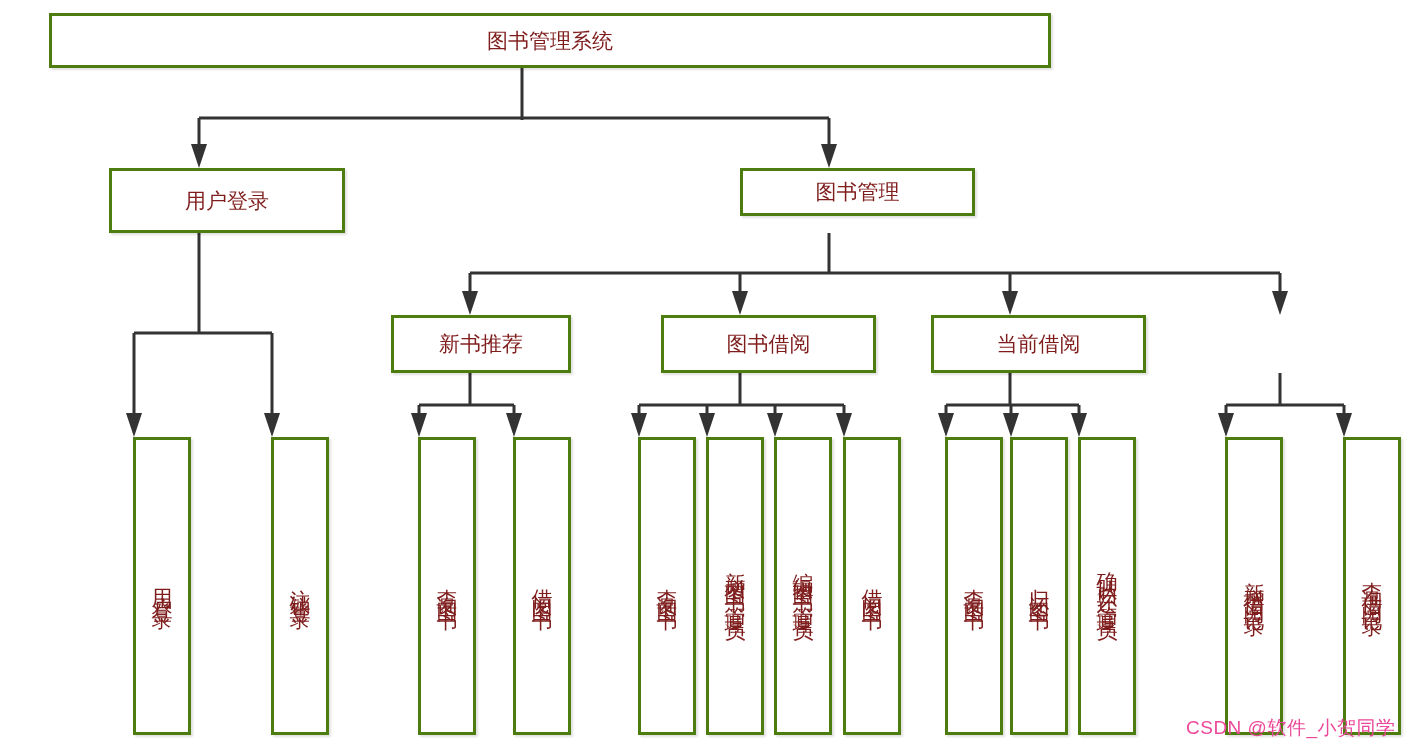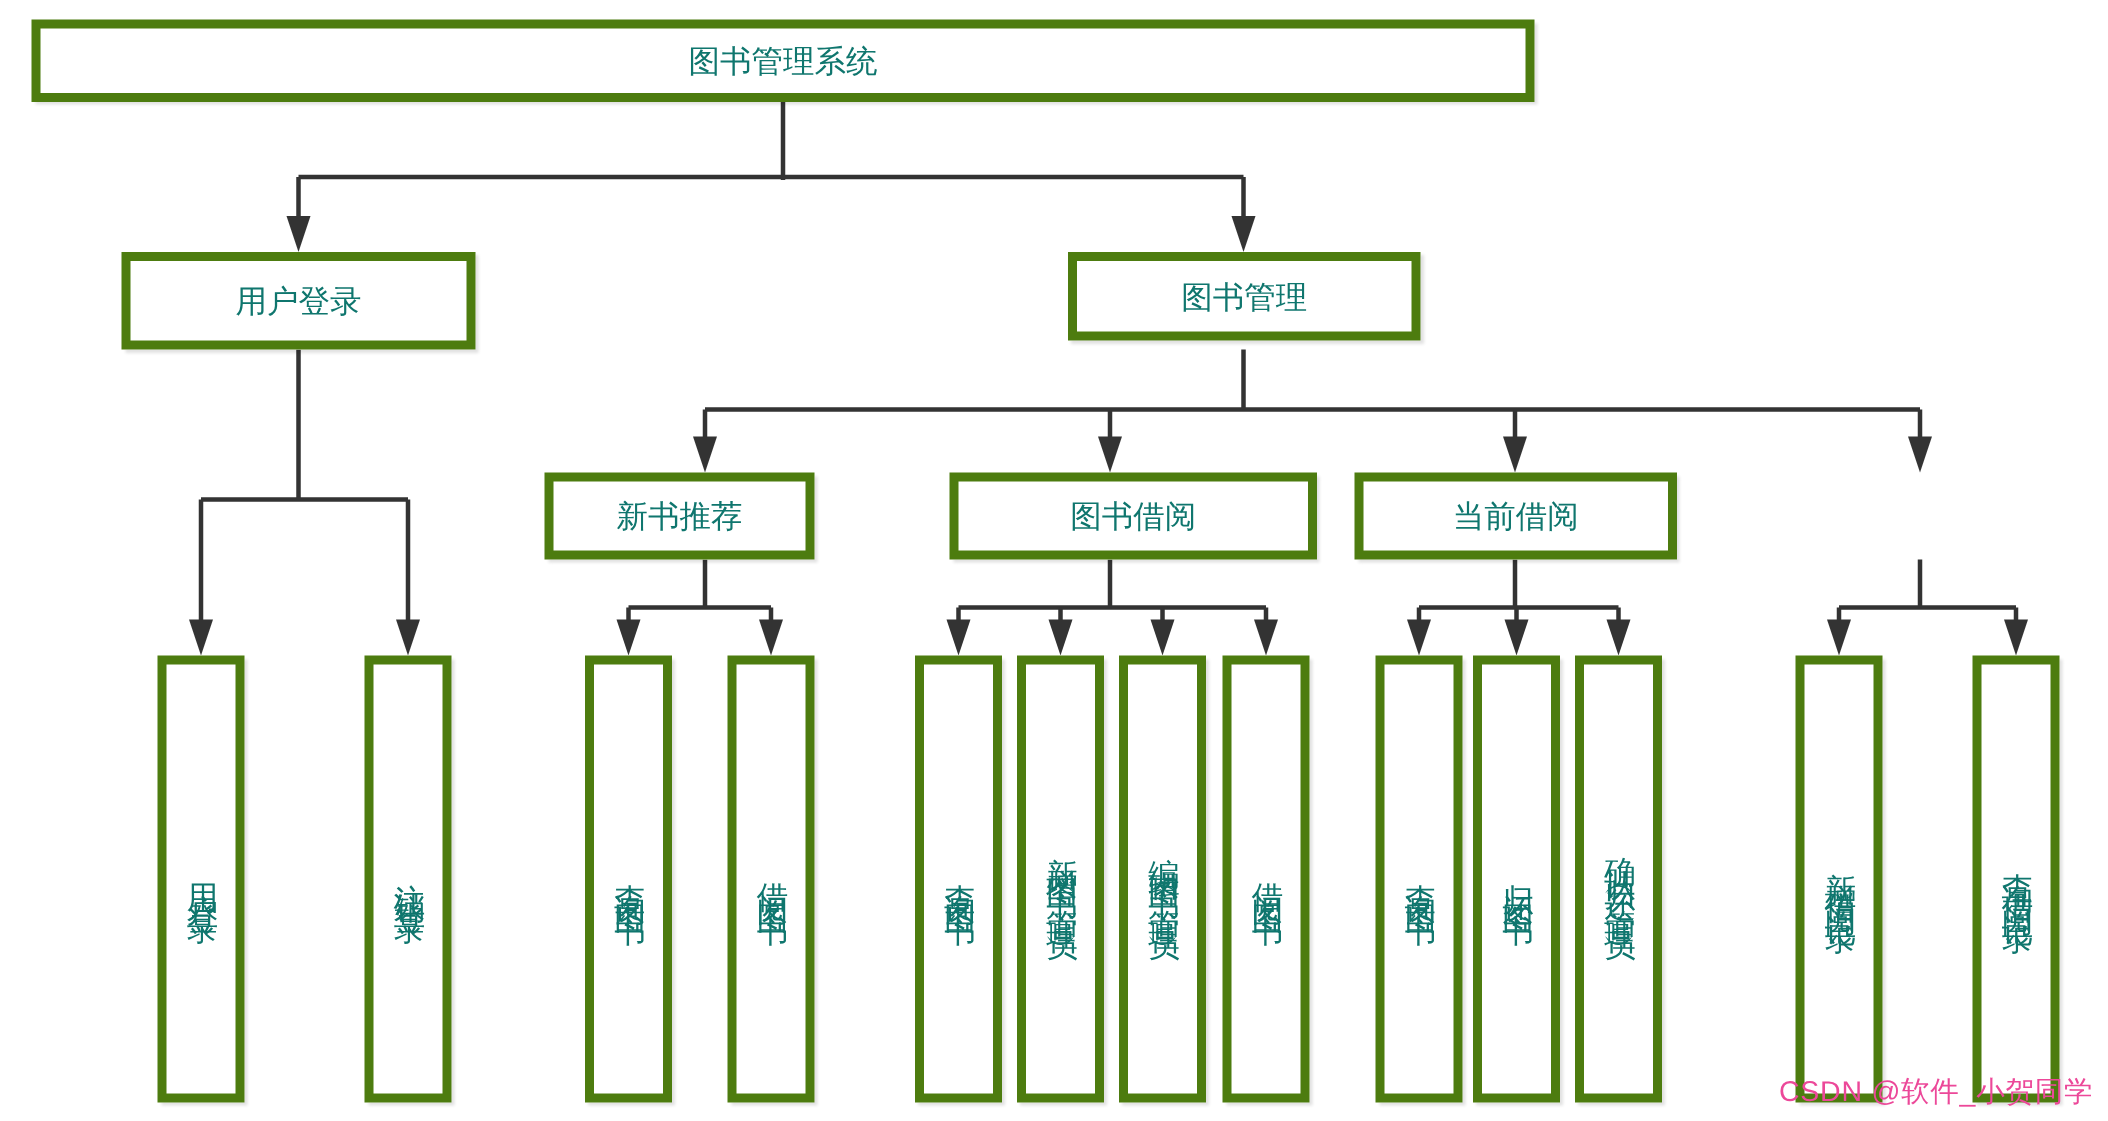--- a/index.html
+++ b/index.html
@@ -9,29 +9,30 @@
     height: 747px;
     background: #ffffff;
     font-family: "Liberation Sans", "DejaVu Sans", sans-serif;
     overflow: hidden;
   }
   .wires { position: absolute; left: 0; top: 0; z-index: 1; }
   .node {
     position: absolute;
     box-sizing: border-box;
     background: #ffffff;
-    border: 6px solid #4d7c0f;
+    border: 3px solid #4d7c0f;
     box-shadow: 2px 2px 2px rgba(0,0,0,0.12);
     display: flex;
     align-items: center;
     justify-content: center;
-    color: #0f766e;
+    color: #7f1d1d;
     font-size: 21px;
     z-index: 2;
     white-space: nowrap;
+    margin-left: 28px;
   }
   .node.leaf {
     writing-mode: vertical-rl;
     text-orientation: mixed;
     letter-spacing: 7px;
     font-size: 21px;
     white-space: normal;
   }
   .watermark {
     position: absolute;
@@ -78,24 +79,24 @@
       <polygon points="1003,413 1019,413 1011,437"></polygon>
       <polygon points="1071,413 1087,413 1079,437"></polygon>
       <polygon points="1218,413 1234,413 1226,437"></polygon>
       <polygon points="1336,413 1352,413 1344,437"></polygon>
     </g>
   </svg>
 
   <div class="node" style="left:21px; top:13px; width:1002px; height:55px;">图书管理系统</div>
 
   <div class="node" style="left:81px; top:168px; width:236px; height:65px;">用户登录</div>
-  <div class="node" style="left:712px; top:168px; width:235px; height:59px;">图书管理</div>
+  <div class="node" style="left:712px; top:168px; width:235px; height:48px;">图书管理</div>
 
   <div class="node" style="left:363px; top:315px; width:180px; height:58px;">新书推荐</div>
-  <div class="node" style="left:633px; top:315px; width:245px; height:58px;">图书借阅</div>
+  <div class="node" style="left:633px; top:315px; width:215px; height:58px;">图书借阅</div>
   <div class="node" style="left:903px; top:315px; width:215px; height:58px;">当前借阅</div>
 
   <div class="node leaf" style="left:105px; top:437px; width:58px; height:298px;">用户登录</div>
   <div class="node leaf" style="left:243px; top:437px; width:58px; height:298px;">注销登录</div>
 
   <div class="node leaf" style="left:390px; top:437px; width:58px; height:298px;">查询图书</div>
   <div class="node leaf" style="left:485px; top:437px; width:58px; height:298px;">借阅图书</div>
 
   <div class="node leaf" style="left:610px; top:437px; width:58px; height:298px;">查询图书</div>
   <div class="node leaf" style="left:678px; top:437px; width:58px; height:298px;">新增图书（管理员）</div>

